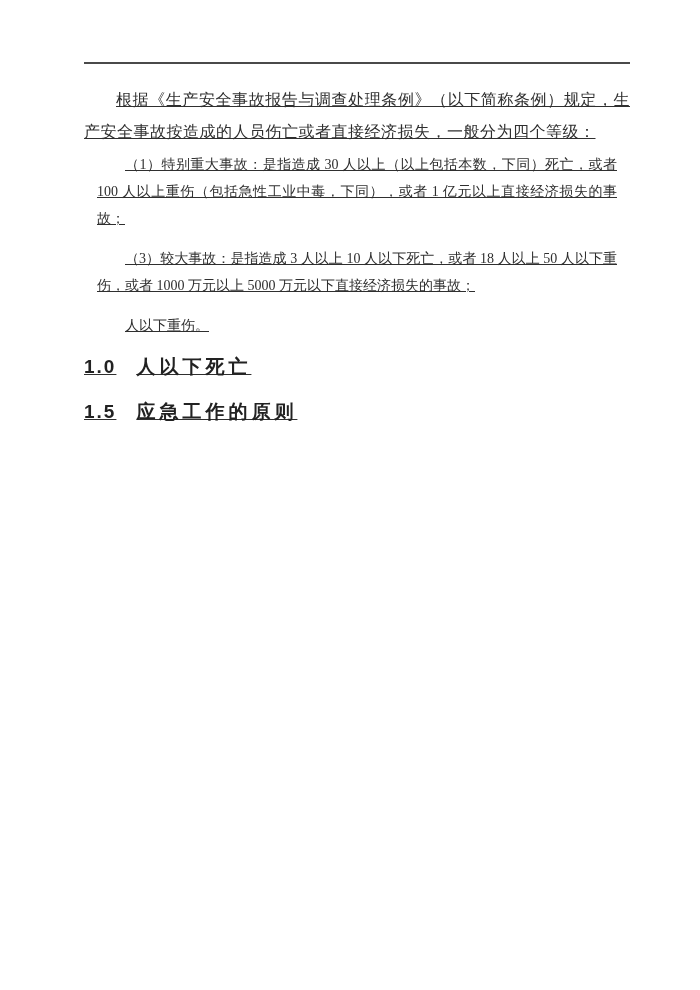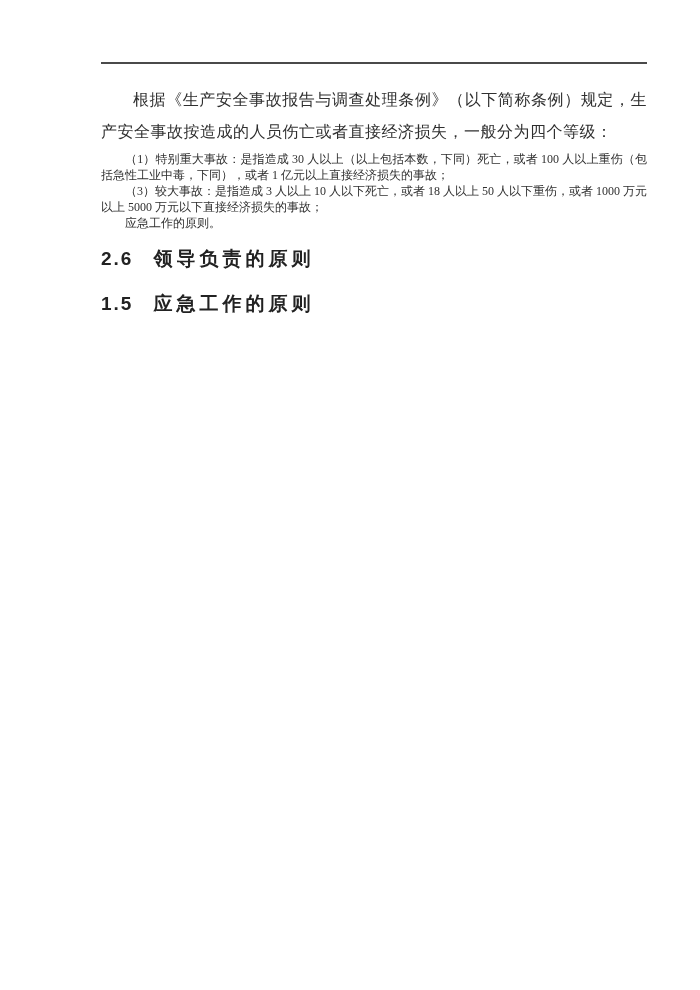--- a/index.html
+++ b/index.html
@@ -11,42 +11,43 @@
     position: relative;
     width: 700px;
     height: 990px;
     background: #ffffff;
     font-family: "Liberation Serif", "DejaVu Serif", serif;
     color: #2f2f2f;
     overflow: hidden;
   }
   .content {
     position: absolute;
-    left: 101px;
+    left: 84px;
     top: 62px;
     width: 546px;
+    text-decoration: underline;
   }
   .header-rule {
     width: 100%;
     height: 0;
     border-top: 2px solid #4a4a4a;
     margin: 0 0 20px 0;
   }
   .intro {
     margin: 0;
     font-size: 16px;
     line-height: 32px;
     text-indent: 2em;
     text-align: justify;
     letter-spacing: 0.5px;
   }
   .body-sm {
-    margin: 0;
-    font-size: 12px;
-    line-height: 16px;
+    margin: 13px;
+    font-size: 14px;
+    line-height: 27px;
     text-indent: 2em;
     text-align: justify;
   }
   .intro + .body-sm {
     margin-top: 3px;
   }
   .heading {
     margin: 15px 0 19px 0;
     font-size: 19px;
     font-weight: bold;
@@ -72,24 +73,24 @@
 
     <p class="intro">根据《生产安全事故报告与调查处理条例》（以下简称条例）规定，生产安全事故按造成的人员伤亡或者直接经济损失，一般分为四个等级：</p>
 
     <p class="body-sm">（1）特别重大事故：是指造成 30 人以上（以上包括本数，下同）死亡，或者 100 人以上重伤（包括急性工业中毒，下同），或者 1 亿元以上直接经济损失的事故；</p>
 
 
     <p class="body-sm">（3）较大事故：是指造成 3 人以上 10 人以下死亡，或者 18 人以上 50 人以下重伤，或者 1000 万元以上 5000 万元以下直接经济损失的事故；</p>
 
 
 
-    <p class="body-sm">应急工作的原则。</p>
+    <p class="body-sm">人以下重伤。</p>
 
     <h2 class="heading">
-      <span class="sec-num">2.6</span><span class="sec-title">领导负责的原则</span>
+      <span class="sec-num">1.0</span><span class="sec-title">人以下死亡</span>
     </h2>
 
 
     <h2 class="heading">
       <span class="sec-num">1.5</span><span class="sec-title">应急工作的原则</span>
     </h2>
 
 
   </div>
 </div>

